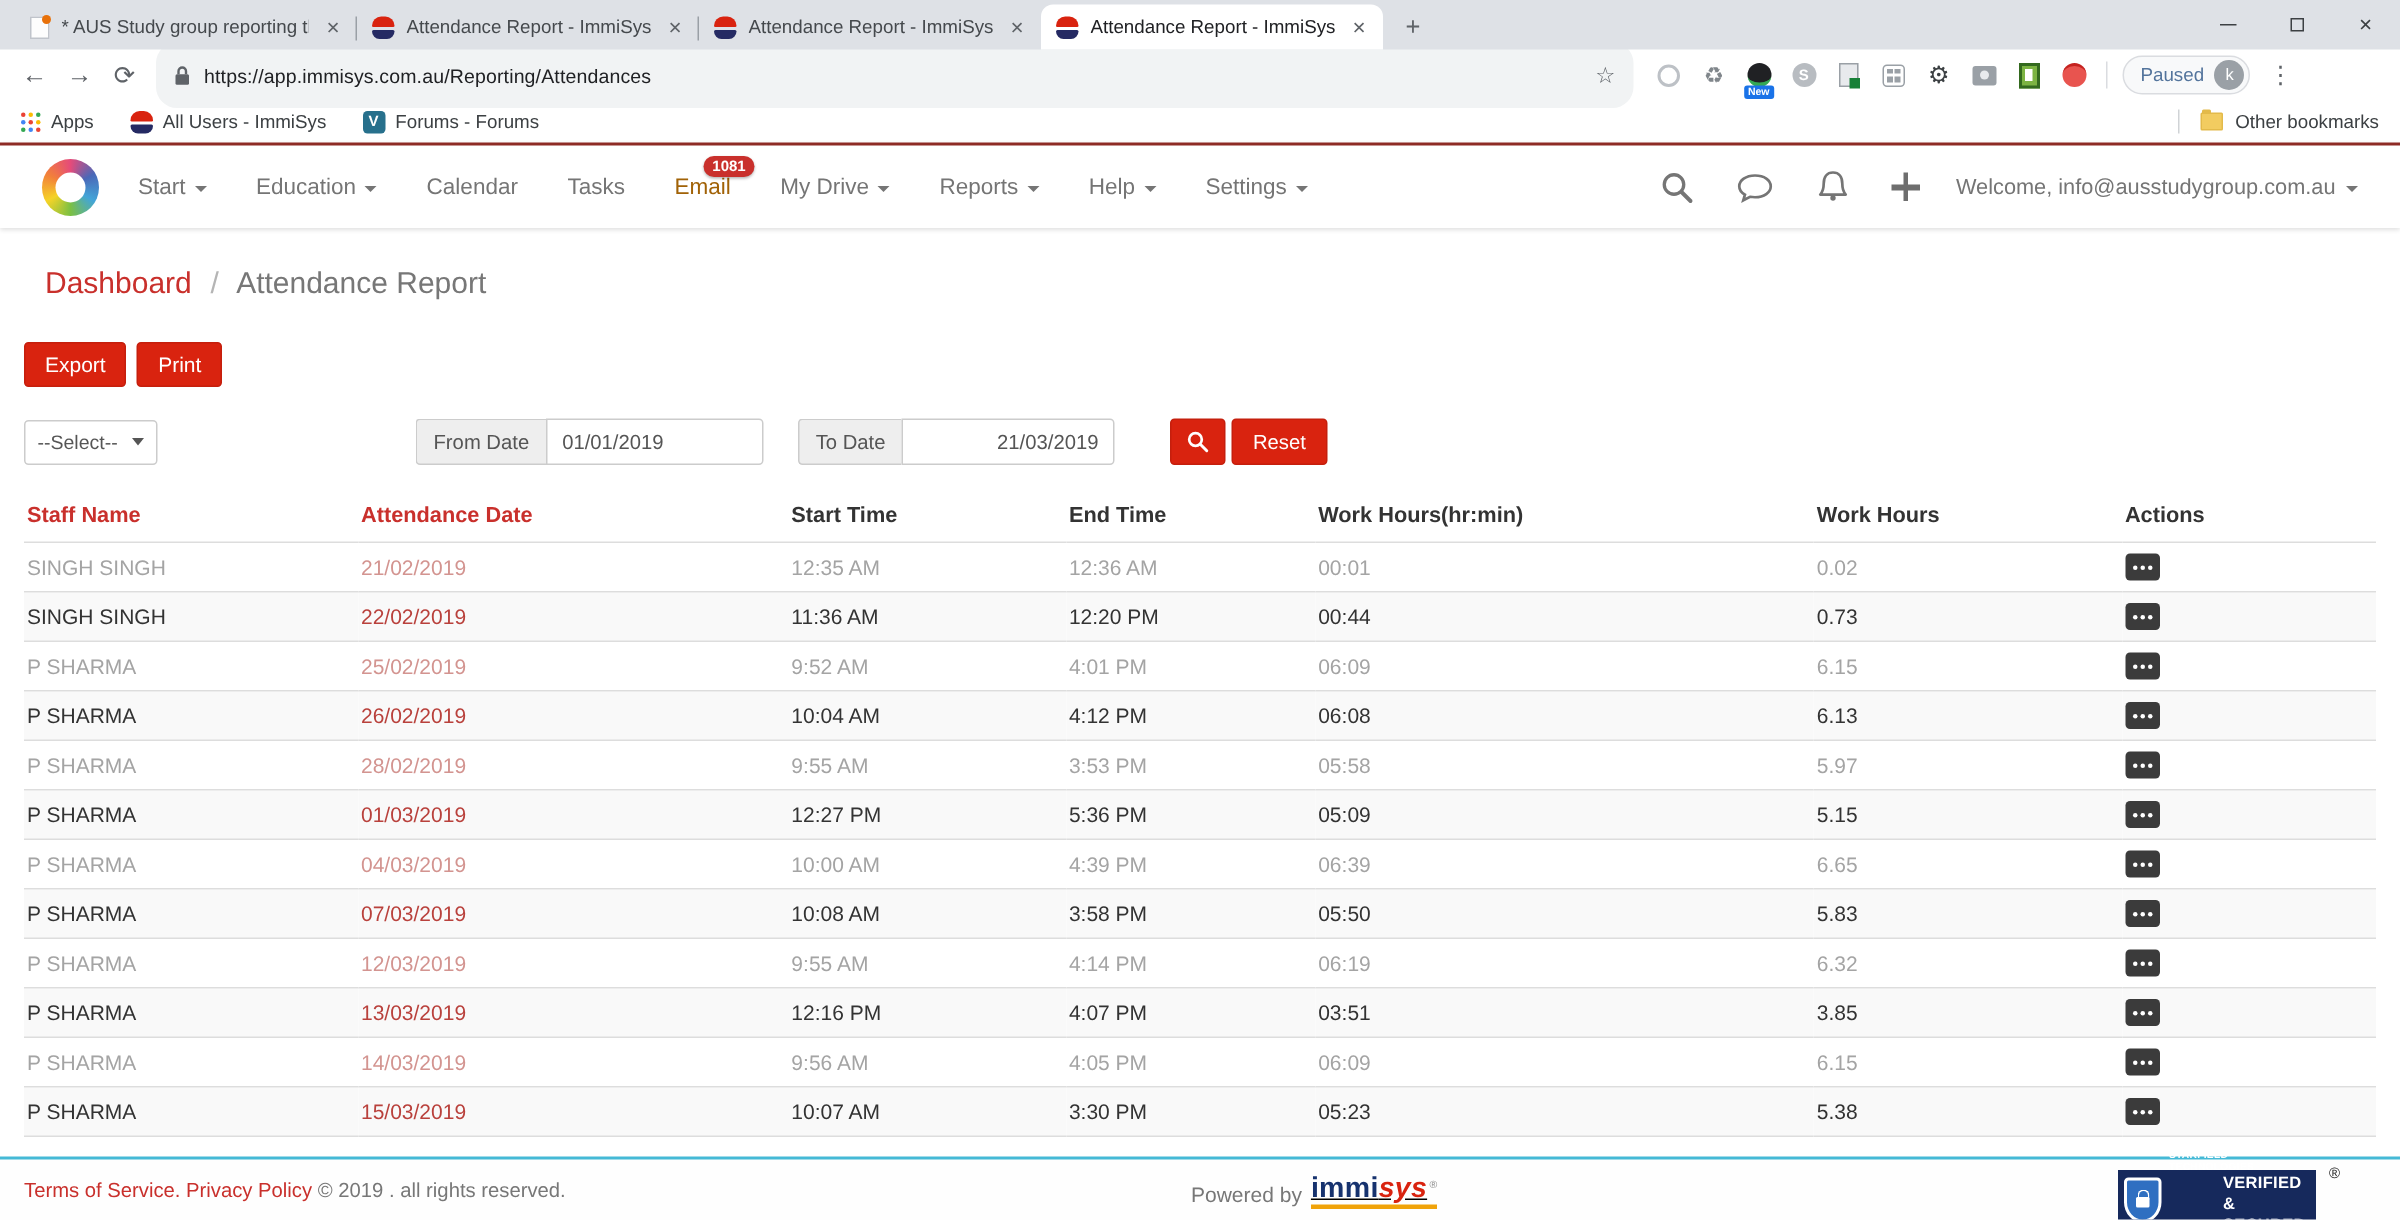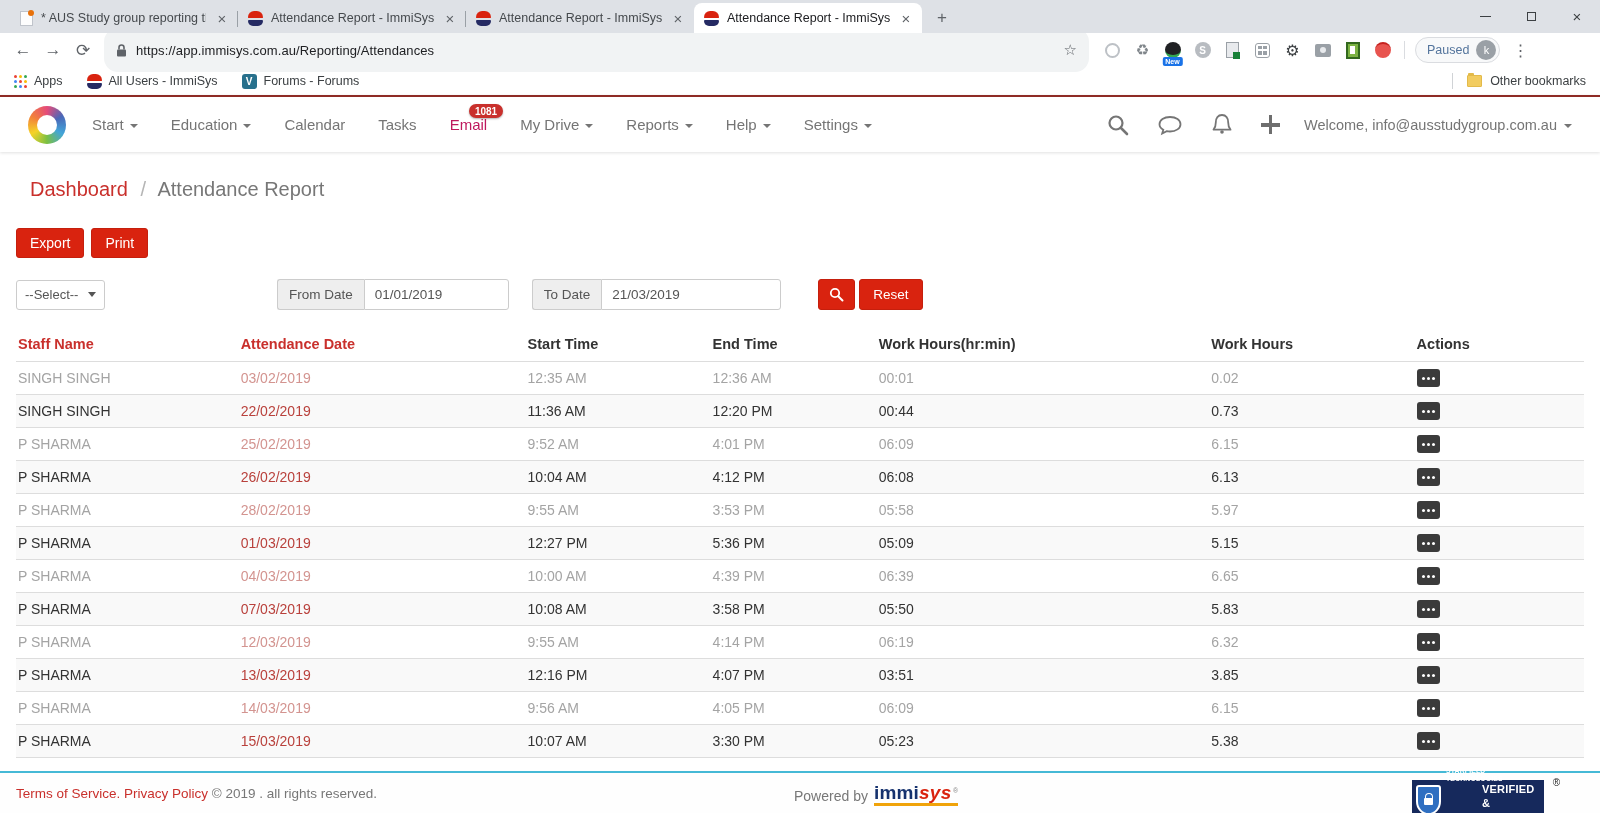--- a/index.html
+++ b/index.html
@@ -74,21 +74,21 @@
   .folder-icon::before { content:""; position:absolute; top:-3px; left:0; width:6px; height:3px; background:#e3ba4a; border-radius:1px 1px 0 0; }
 
   
   .site-header { height:57px; background:#fff; border-top:2px solid #8e2b25; display:flex; align-items:center;
                  padding:0 28px; box-shadow:0 1px 3px rgba(0,0,0,.12); position:relative; z-index:2; }
   .logo { width:38px; height:38px; border-radius:50%; margin-right:26px; position:relative; flex:0 0 auto;
           background:conic-gradient(#e54b7a,#4a68b8,#43a5d8,#7bc043,#f5d327,#f2803a,#e54b7a); }
   .logo::after { content:""; position:absolute; inset:9px; background:#fff; border-radius:50%; }
   .main-nav { display:flex; align-items:center; }
   .nav-item { display:flex; align-items:center; gap:6px; margin-right:33px; font-size:15px; color:#757575; cursor:pointer; position:relative; }
-  .nav-item.email .nav-label { color:#be185d; }
+  .nav-item.email .nav-label { color:#a16207; }
   .caret { width:0; height:0; border-left:4px solid transparent; border-right:4px solid transparent; border-top:4.5px solid #757575; margin-top:2px; }
   .nav-badge { position:absolute; top:-12px; right:-16px; background:#c9302c; color:#fff; font-size:10px; font-weight:bold;
                padding:1.5px 6px; border-radius:9px; box-shadow:0 1px 2px rgba(0,0,0,.3); }
   .header-right { margin-left:auto; display:flex; align-items:center; }
   .hicon { margin-left:27px; display:flex; align-items:center; }
   .plus-icon { width:19px; height:19px; position:relative; }
   .plus-icon::before, .plus-icon::after { content:""; position:absolute; background:#6e6e6e; }
   .plus-icon::before { left:8px; top:0; width:3.5px; height:19px; }
   .plus-icon::after { top:8px; left:0; height:3.5px; width:19px; }
   .welcome { display:flex; align-items:center; gap:7px; margin-left:24px; font-size:14.5px; color:#757575; }
@@ -107,21 +107,21 @@
   .select-box { width:89px; height:30px; border:1px solid #ccc; border-radius:3px; background:#fff; display:flex;
                 align-items:center; justify-content:space-between; padding:0 8px; font-size:13px; color:#555; cursor:pointer; }
   .select-caret { width:0; height:0; border-left:4px solid transparent; border-right:4px solid transparent; border-top:5px solid #555; }
   .input-group { display:flex; height:31px; }
   .ig-from { margin-left:172px; }
   .ig-to { margin-left:23px; }
   .ig-addon { background:#eee; border:1px solid #ccc; border-right:none; border-radius:3px 0 0 3px;
               font-size:13.5px; color:#555; display:flex; align-items:center; padding:0 11px; }
   .ig-input { border:1px solid #ccc; border-radius:0 3px 3px 0; font-size:13.5px; color:#555; padding:0 10px;
               font-family:inherit; outline:none; }
-  .ig-from .ig-input { width:145px; } .ig-to .ig-input { width:180px; }
+  .ig-from .ig-input { width:145px; } .ig-to .ig-input { width:142px;text-align:right; }
   .search-btn { margin-left:37px; width:37px; height:31px; display:flex; align-items:center; justify-content:center; padding:0; }
   .reset-btn { margin-left:4px; height:31px; padding:0 13px; font-size:13.5px; }
 
   table.report { width:calc(100% - 32px); margin:18px 16px 0 16px; border-collapse:collapse; table-layout:fixed; }
   .report th { text-align:left; font-size:14.5px; color:#333; padding:8px 8px 9px 2px; border-bottom:1px solid #ddd; }
   .report th.red { color:#c9302c; }
   .report td { font-size:14px; padding:7px 8px 7px 2px; border-bottom:1px solid #ddd; color:#333; }
   .report tr.striped { background:#f9f9f9; }
   .report tr.striped td.c-date { color:#b9413c; }
   .report tr.dim td { color:#a4a4a4; }
@@ -129,21 +129,21 @@
   .dots-btn { width:23px; height:18px; background:#3b3b3b; border:none; border-radius:3px; cursor:pointer;
               display:flex; align-items:center; justify-content:center; }
   .dots { width:3px; height:3px; background:#fff; border-radius:50%; box-shadow:5px 0 0 #fff, -5px 0 0 #fff; display:block; }
 
   
   .footer { margin-top:13px; border-top:2px solid #45b9d6; background:#fefefe; height:50px; position:relative; }
   .footer-left { position:absolute; left:16px; top:13px; font-size:13.5px; color:#777; }
   .footer-link { color:#c9302c; text-decoration:none; }
   .powered { position:absolute; left:794px; top:10px; display:flex; align-items:flex-end; gap:6px; }
   .powered-text { font-size:14px; color:#777; padding-bottom:2px; }
-  .immisys-logo { border-bottom:3px solid #f0a30a; line-height:20px; font-size:19px; letter-spacing:.2px; position:relative; padding-right:7px; }
+  .immisys-logo { border-bottom:3px solid #f0a30a; line-height:20px; font-size:19px; letter-spacing:.2px; position:relative; padding-right:7px;text-decoration:underline; }
   .logo-immi { color:#16326e; font-weight:bold; }
   .logo-sys { color:#d9230f; font-weight:bold; font-style:italic; }
   .logo-reg { position:absolute; right:0; top:-2px; font-size:7px; color:#888; }
   .secure-badge { position:absolute; right:56px; top:7px; width:132px; height:40px; background:#16295c;
                   display:flex; align-items:center; gap:5px; padding:3px 5px 3px 4px; }
   .shield { flex:0 0 auto; width:25px; height:30px; background:#2f6fc1; border:2px solid #fff;
             border-radius:3px 3px 50% 50%/3px 3px 45% 45%; display:flex; align-items:center; justify-content:center; position:relative; }
   .lock-glyph { width:9px; height:7px; background:#fff; border-radius:1px; position:relative; margin-top:3px; }
   .lock-glyph::before { content:""; position:absolute; top:-5px; left:1.1px; width:6px; height:6px; border:1.6px solid #fff;
                         border-bottom:none; border-radius:4px 4px 0 0; }
@@ -393,21 +393,21 @@
       <th>Start Time</th>
       <th>End Time</th>
       <th>Work Hours(hr:min)</th>
       <th>Work Hours</th>
       <th>Actions</th>
     </tr>
   </thead>
   <tbody>
       <tr class="dim">
     <td class="c-staff">SINGH SINGH</td>
-    <td class="c-date">03/02/2019</td>
+    <td class="c-date">21/02/2019</td>
     <td class="c-start">12:35 AM</td>
     <td class="c-end">12:36 AM</td>
     <td class="c-hm">00:01</td>
     <td class="c-dec">0.02</td>
     <td class="c-actions">
       <button class="dots-btn">
         <span class="dots"></span>
       </button>
     </td>
   </tr>

